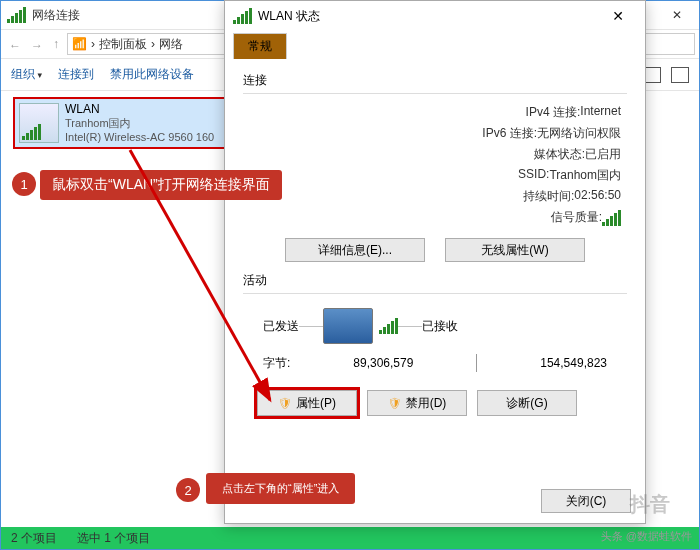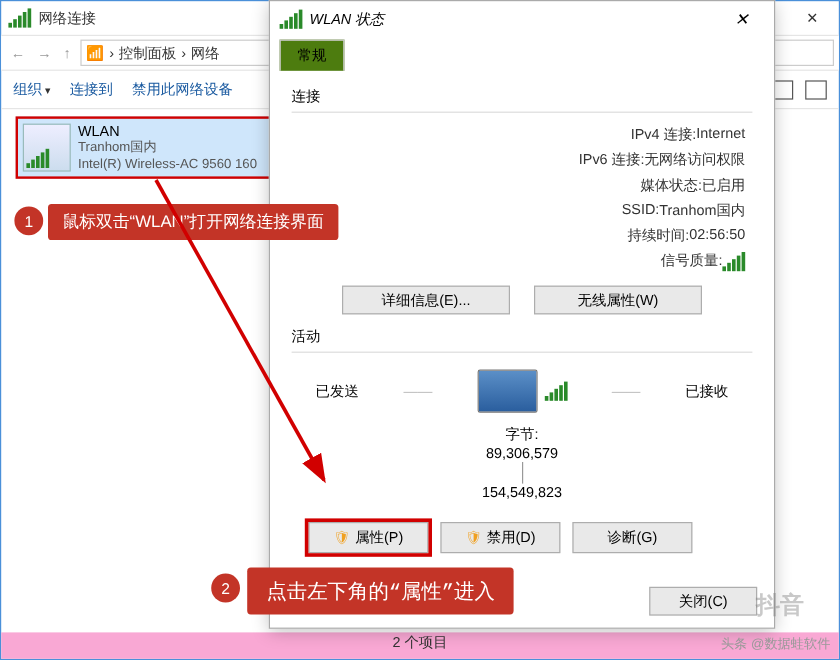--- a/index.html
+++ b/index.html
@@ -19,58 +19,58 @@
   .explorer-toolbar .drop::after { content: " ▾"; font-size: 9px; color: #333; }
   .toolbar-right { margin-left: auto; display: flex; gap: 10px; color: #555; }
   .icon-box { width: 18px; height: 16px; border: 1px solid #555; display: inline-block; }
 
   .conn-item { position: absolute; left: 12px; top: 96px; width: 214px; height: 52px; border: 2px solid #d10000; background: #cfe6fb; display: flex; align-items: center; padding: 2px 4px; gap: 6px; }
   .conn-icon { width: 40px; height: 40px; background: linear-gradient(#eef,#cde); border: 1px solid #9bb; position: relative; }
   .conn-text { display: flex; flex-direction: column; line-height: 14px; }
   .conn-text .t1 { color: #000; }
   .conn-text .t2, .conn-text .t3 { color: #555; font-size: 11px; }
 
-  .statusbar { position: absolute; left: 0; bottom: 0; right: 0; height: 22px; background: #f9a8d4; display: flex; align-items: center; padding: 0 10px; gap: 20px; color: #333; flex-direction: column; }
+  .statusbar { position: absolute; left: 0; bottom: 0; right: 0; height: 22px; background: #22c55e; display: flex; align-items: center; padding: 0 10px; gap: 20px; color: #333; }
 
   
   .dialog { position: absolute; left: 224px; top: 0; width: 422px; height: 524px; background: #fff; border: 1px solid #aaa; box-shadow: 0 3px 14px rgba(0,0,0,0.25); }
-  .dlg-title { height: 30px; display: flex; align-items: center; padding: 0 8px; gap: 6px; font-style: italic; }
+  .dlg-title { height: 30px; display: flex; align-items: center; padding: 0 8px; gap: 6px; }
   .dlg-title .sig { color: #2a8a2a; }
   .dlg-close { margin-left: auto; width: 38px; height: 26px; display: flex; align-items: center; justify-content: center; font-size: 14px; }
   .tabs { display: flex; padding: 2px 8px 0 8px; }
   .tab { padding: 4px 14px; border: 1px solid #ccc; border-bottom: none; margin-bottom: -1px; }
-  .tab.active { background: #4d7c0f; }
+  .tab.active { background: #a16207; }
   .dlg-body { padding: 8px 18px; }
   .section-label { color: #000; margin: 6px 0 4px 0; }
   .hr { height: 1px; background: #ddd; margin: 4px 0 8px 0; }
   .kv { display: flex; justify-content: flex-end; padding: 2px 6px 2px 20px; color: #333; }
   .sigbars { display: inline-flex; gap: 1px; align-items: flex-end; }
   .sigbars i { width: 3px; background: #2a8a2a; display: inline-block; }
   .sigbars i:nth-child(1){height:4px} .sigbars i:nth-child(2){height:7px} .sigbars i:nth-child(3){height:10px} .sigbars i:nth-child(4){height:13px} .sigbars i:nth-child(5){height:16px}
   .btn-row { display: flex; gap: 20px; justify-content: center; margin: 10px 0; }
   .wbtn { min-width: 140px; height: 24px; border: 1px solid #adadad; background: #e9e9e9; display: flex; align-items: center; justify-content: center; }
-  .activity { display: flex; align-items: center; justify-content: space-between; padding: 6px 20px; }
+  .activity { display: flex; align-items: center; padding: 6px 20px; }
   .act-center { display: flex; align-items: center; gap: 6px; }
   .monitor { width: 50px; height: 36px; background: linear-gradient(#5b8fc7,#2a5e9e); border: 1px solid #777; border-radius: 2px; }
-  .bytes-row { display: flex; align-items: center; justify-content: space-between; padding: 4px 20px; flex-direction: column; }
+  .bytes-row { display: flex; align-items: center; justify-content: space-between; padding: 4px 20px; }
   .sep { width: 1px; height: 18px; background: #999; }
   .bot-row { display: flex; gap: 10px; padding: 14px 14px 6px; }
   .bot-row .sbtn { width: 100px; height: 26px; border: 1px solid #adadad; background: #e9e9e9; display: flex; align-items: center; justify-content: center; gap: 4px; }
   .sbtn.hl { outline: 3px solid #d10000; }
   .shield { color: #f0a020; font-size: 11px; }
   .dlg-footer { position: absolute; bottom: 10px; right: 14px; }
   .dlg-footer .sbtn { width: 90px; height: 24px; border: 1px solid #adadad; background: #e9e9e9; display: flex; align-items: center; justify-content: center; }
 
   
   .callout { position: absolute; background: #c33427; color: #fff; padding: 6px 12px; border-radius: 3px; font-size: 14px; }
   .callnum { width: 24px; height: 24px; border-radius: 50%; background: #c33427; color: #fff; display: flex; align-items: center; justify-content: center; font-size: 13px; position: absolute; }
   .c1 { left: 12px; top: 172px; }
   .call1 { left: 40px; top: 170px; }
   .c2 { left: 176px; top: 478px; }
-  .call2 { left: 206px; top: 473px; padding: 8px 16px; font-size: 17px; font-family: Liberation Mono, monospace; }
+  .call2 { left: 206px; top: 473px; padding: 8px 16px; font-size: 11px; }
 
   svg.arrow { position: absolute; pointer-events: none; }
 
   .watermark { position: absolute; right: 8px; bottom: 6px; color: #999; font-size: 11px; }
   .watermark2 { position: absolute; right: 30px; bottom: 32px; color: rgba(120,120,120,0.4); font-size: 20px; font-weight: bold; }
 </style>
 </head>
 <body>
 
 <div class="explorer">

